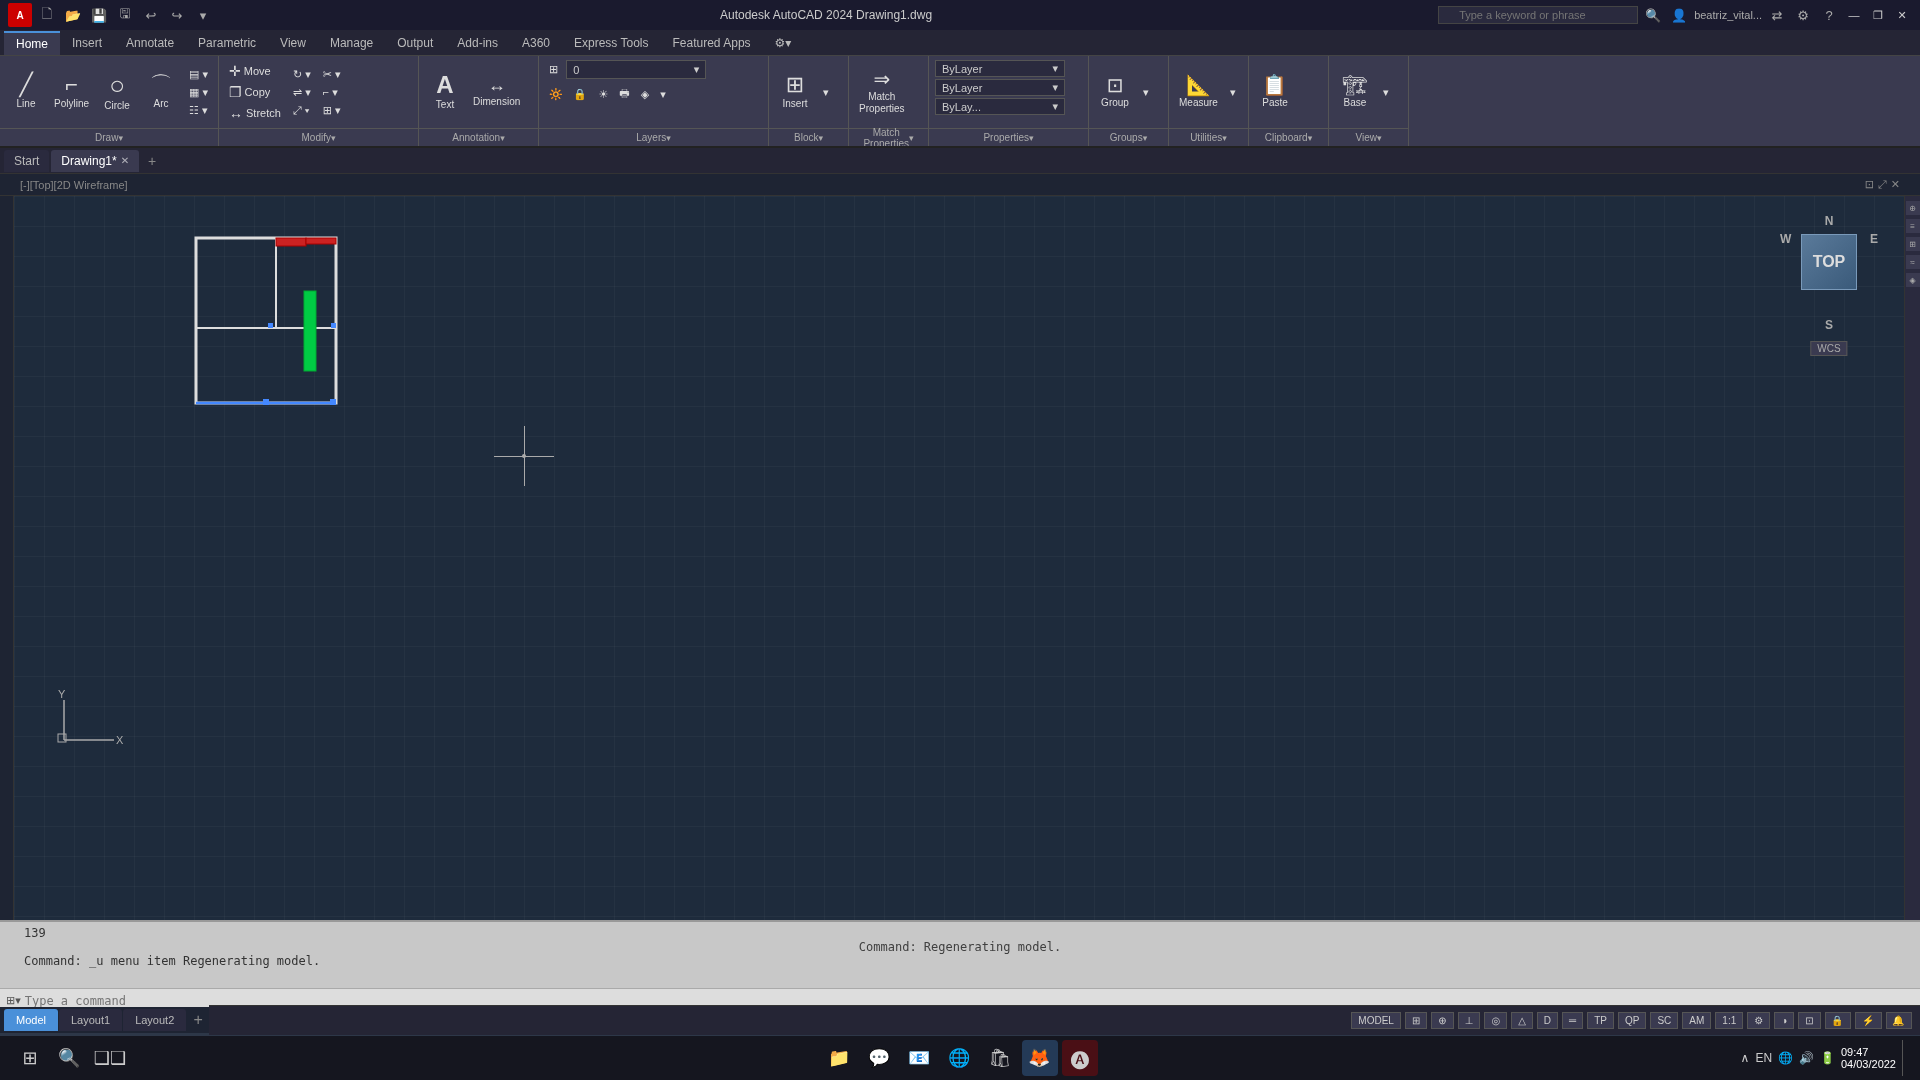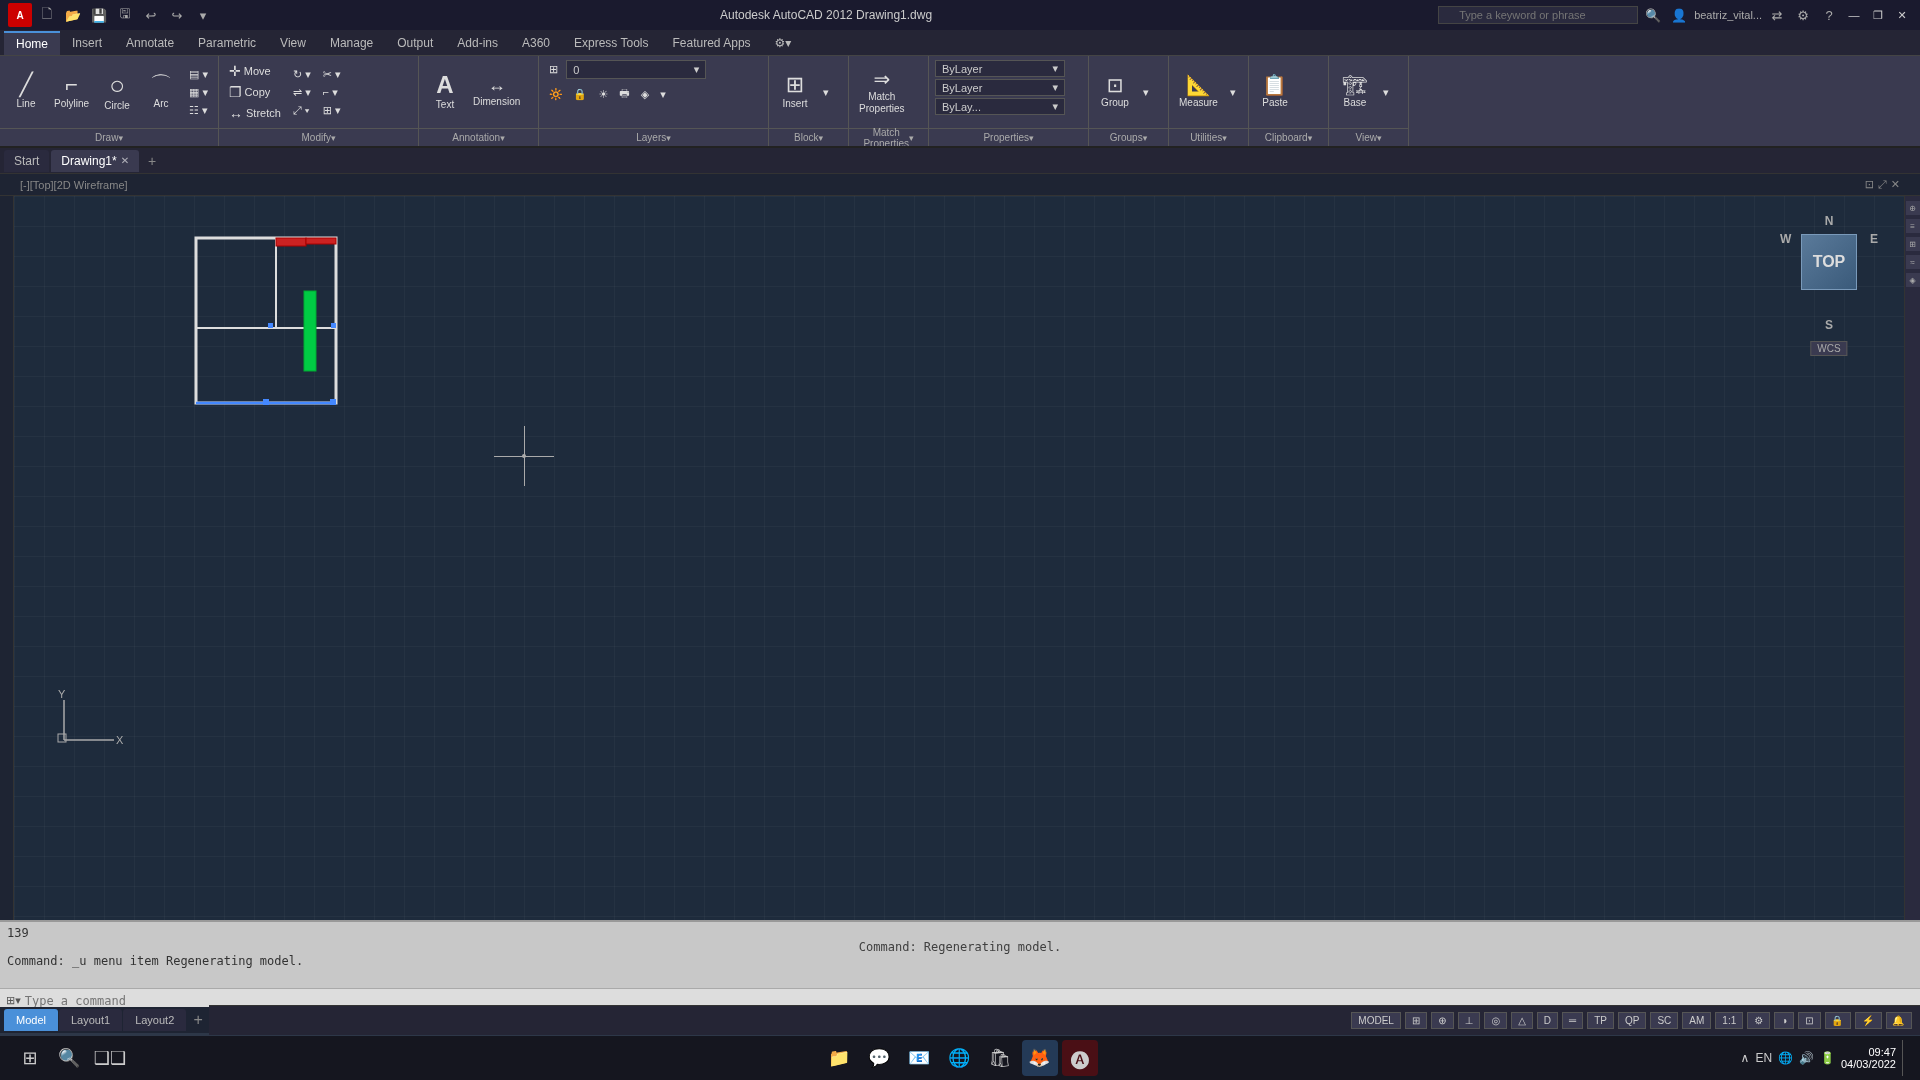--- a/index.html
+++ b/index.html
@@ -307,21 +307,21 @@
     
     #command-area {
       height: 90px;
       background: #c8c8c8;
       color: #000;
       font-size: 12px;
       border-top: 2px solid #999;
     }
     #command-history {
       height: 66px;
-      padding: 4px 7px;
+      padding: 4px 24px;
       overflow: hidden;
       font-size: 12px;
       font-family: monospace;
     }
     #command-input-row {
       height: 24px;
       background: #ddd;
       display: flex;
       align-items: center;
       padding: 0 6px;
@@ -395,21 +395,21 @@
       padding: 0 12px;
       position: fixed;
       bottom: 0;
       left: 0;
       right: 0;
     }
     .taskbar-left { display: flex; align-items: center; gap: 4px; }
     .taskbar-center { display: flex; align-items: center; gap: 4px; position: absolute; left: 50%; transform: translateX(-50%); }
     .taskbar-right { display: flex; align-items: center; gap: 6px; }
     .taskbar-icon { width: 36px; height: 36px; display: flex; align-items: center; justify-content: center; cursor: pointer; font-size: 18px; border-radius: 4px; }
-    .taskbar-time { color: #fff; font-size: 11px; text-align: right; }
+    .taskbar-time { color: #fff; font-size: 11px; text-align: left; }
     .system-tray { display: flex; align-items: center; gap: 6px; color: #ccc; font-size: 12px; }
 
     
     #canvas-area::before {
       content: '';
       position: absolute;
       inset: 0;
       background-image:
         linear-gradient(rgba(255,255,255,0.03) 1px, transparent 1px),
         linear-gradient(90deg, rgba(255,255,255,0.03) 1px, transparent 1px);
@@ -427,21 +427,21 @@
     <div class="app-icon">A</div>
 
     <div class="qat-btn">🗋</div>
     <div class="qat-btn">📂</div>
     <div class="qat-btn">💾</div>
     <div class="qat-btn">🖫</div>
     <div class="qat-btn">↩</div>
     <div class="qat-btn">↪</div>
     <div class="qat-btn">▾</div>
   </div>
-  <div class="title">Autodesk AutoCAD 2012    Drawing1.dwg</div>
+  <div class="title">Autodesk AutoCAD 2024    Drawing1.dwg</div>
   <div class="right">
     <input class="search-box" type="text" placeholder="Type a keyword or phrase" style="">
     <div class="qat-btn">🔍</div>
     <div class="qat-btn">👤</div>
     <span style="color:#aaa;font-size:11px;">beatriz_vital...</span>
     <div class="qat-btn">⇄</div>
     <div class="qat-btn">⚙</div>
     <div class="qat-btn">?</div>
     <div class="win-btn">—</div>
     <div class="win-btn">❐</div>

